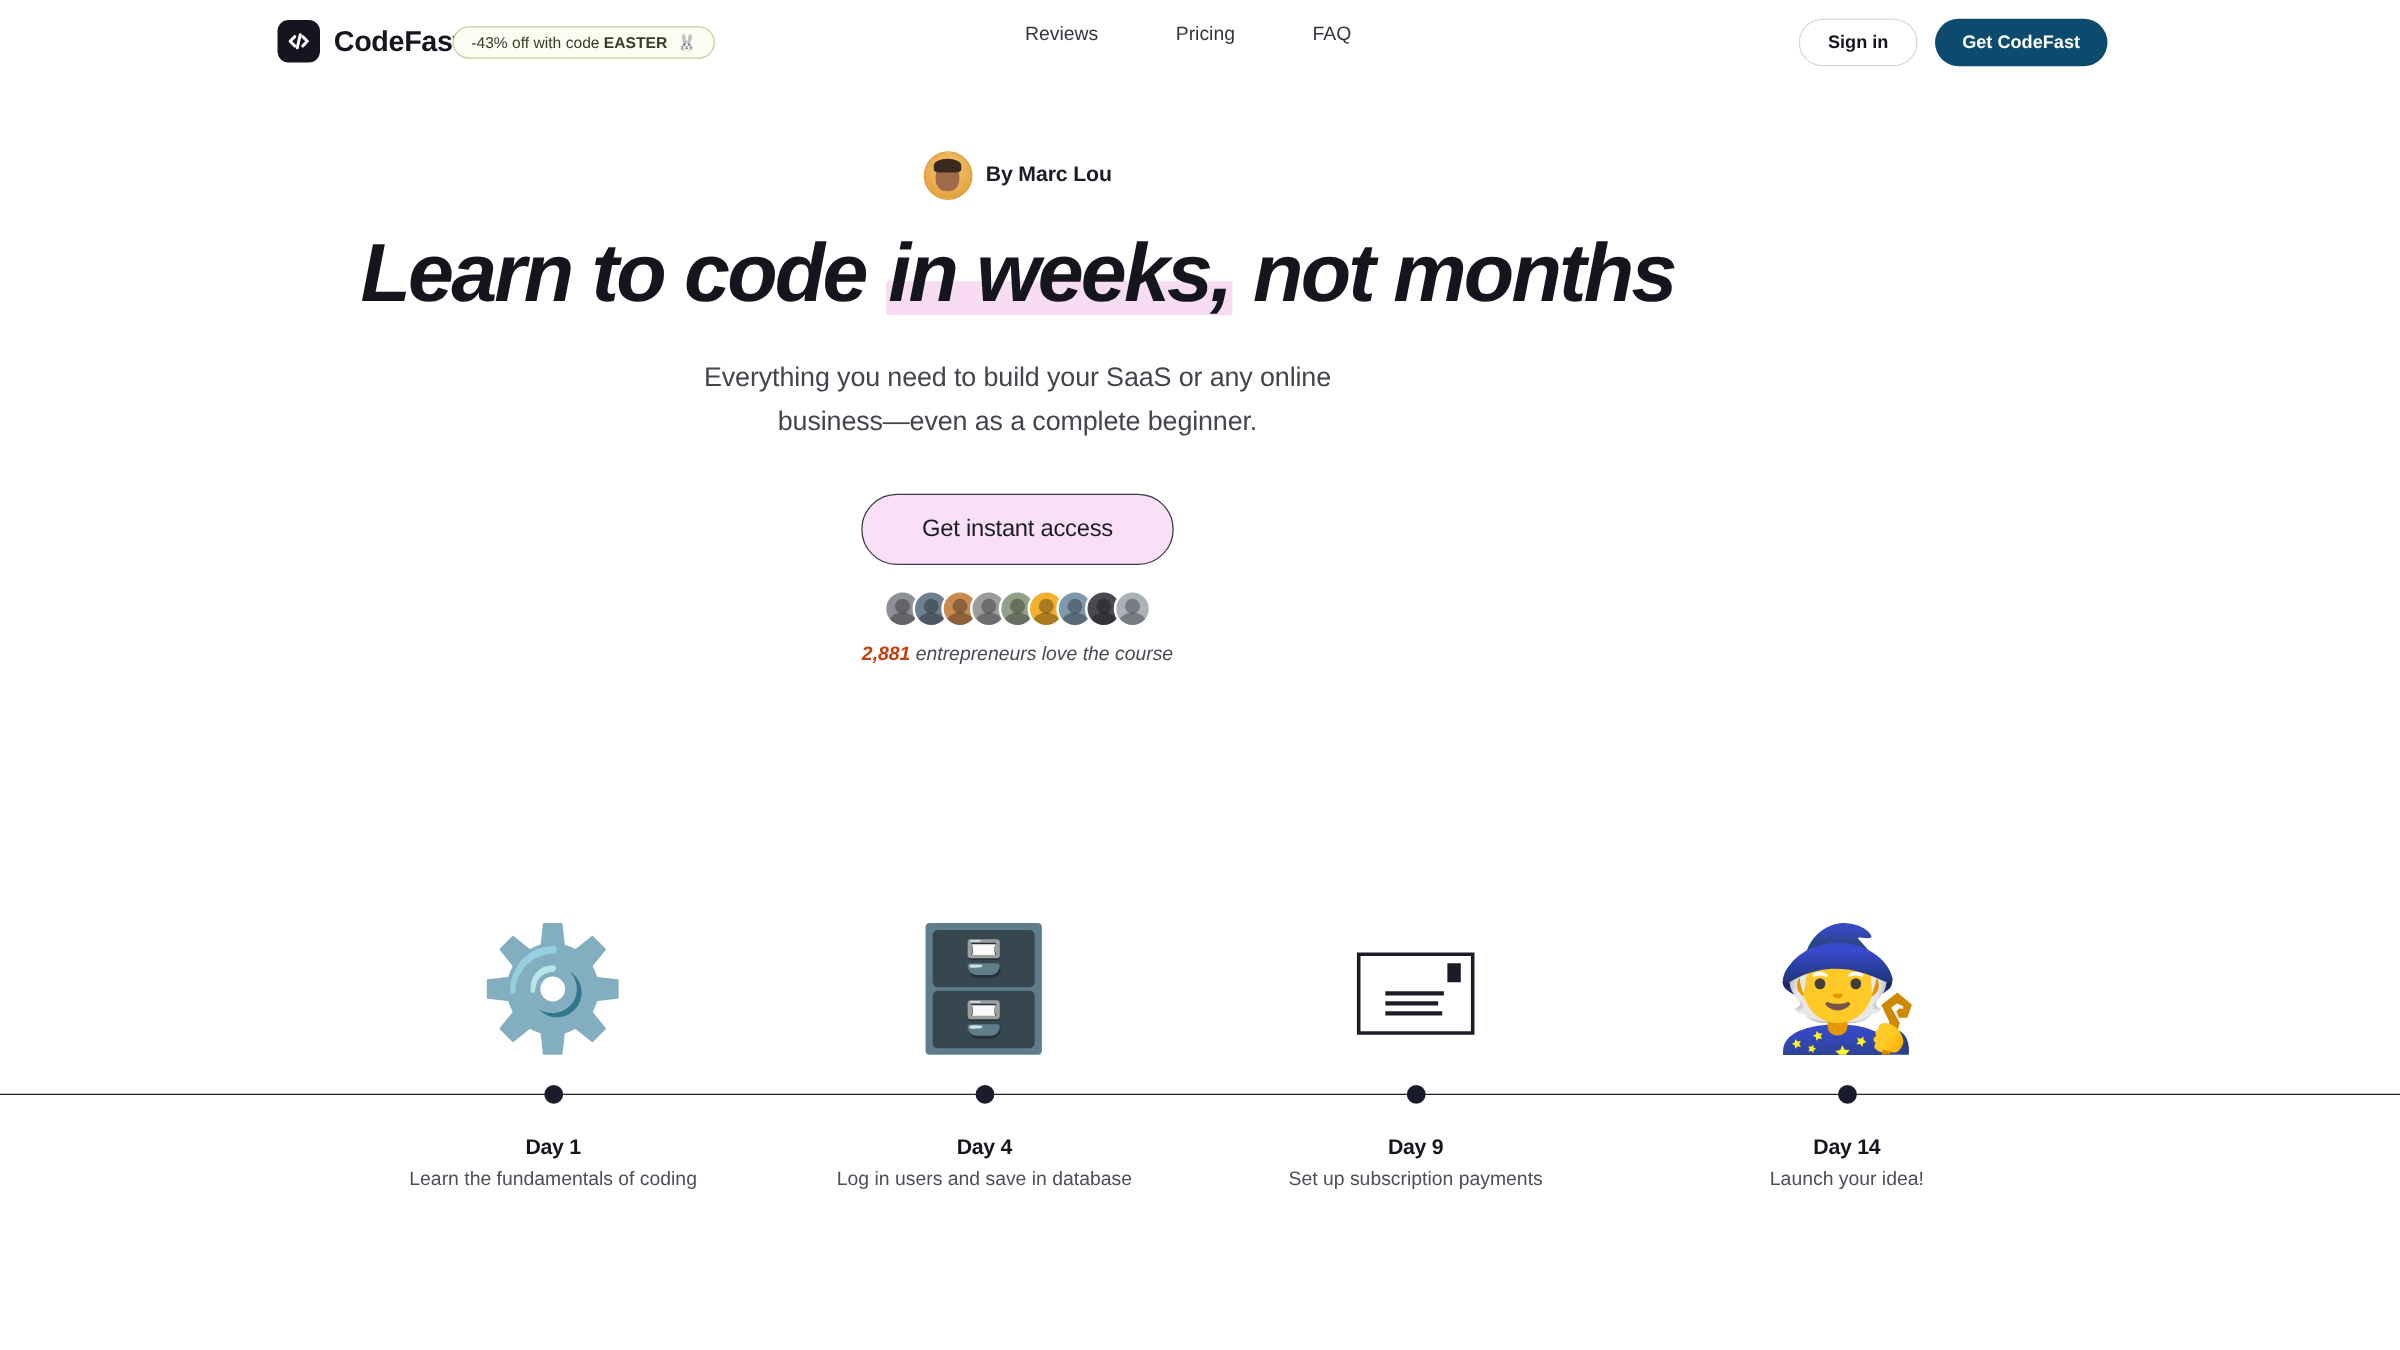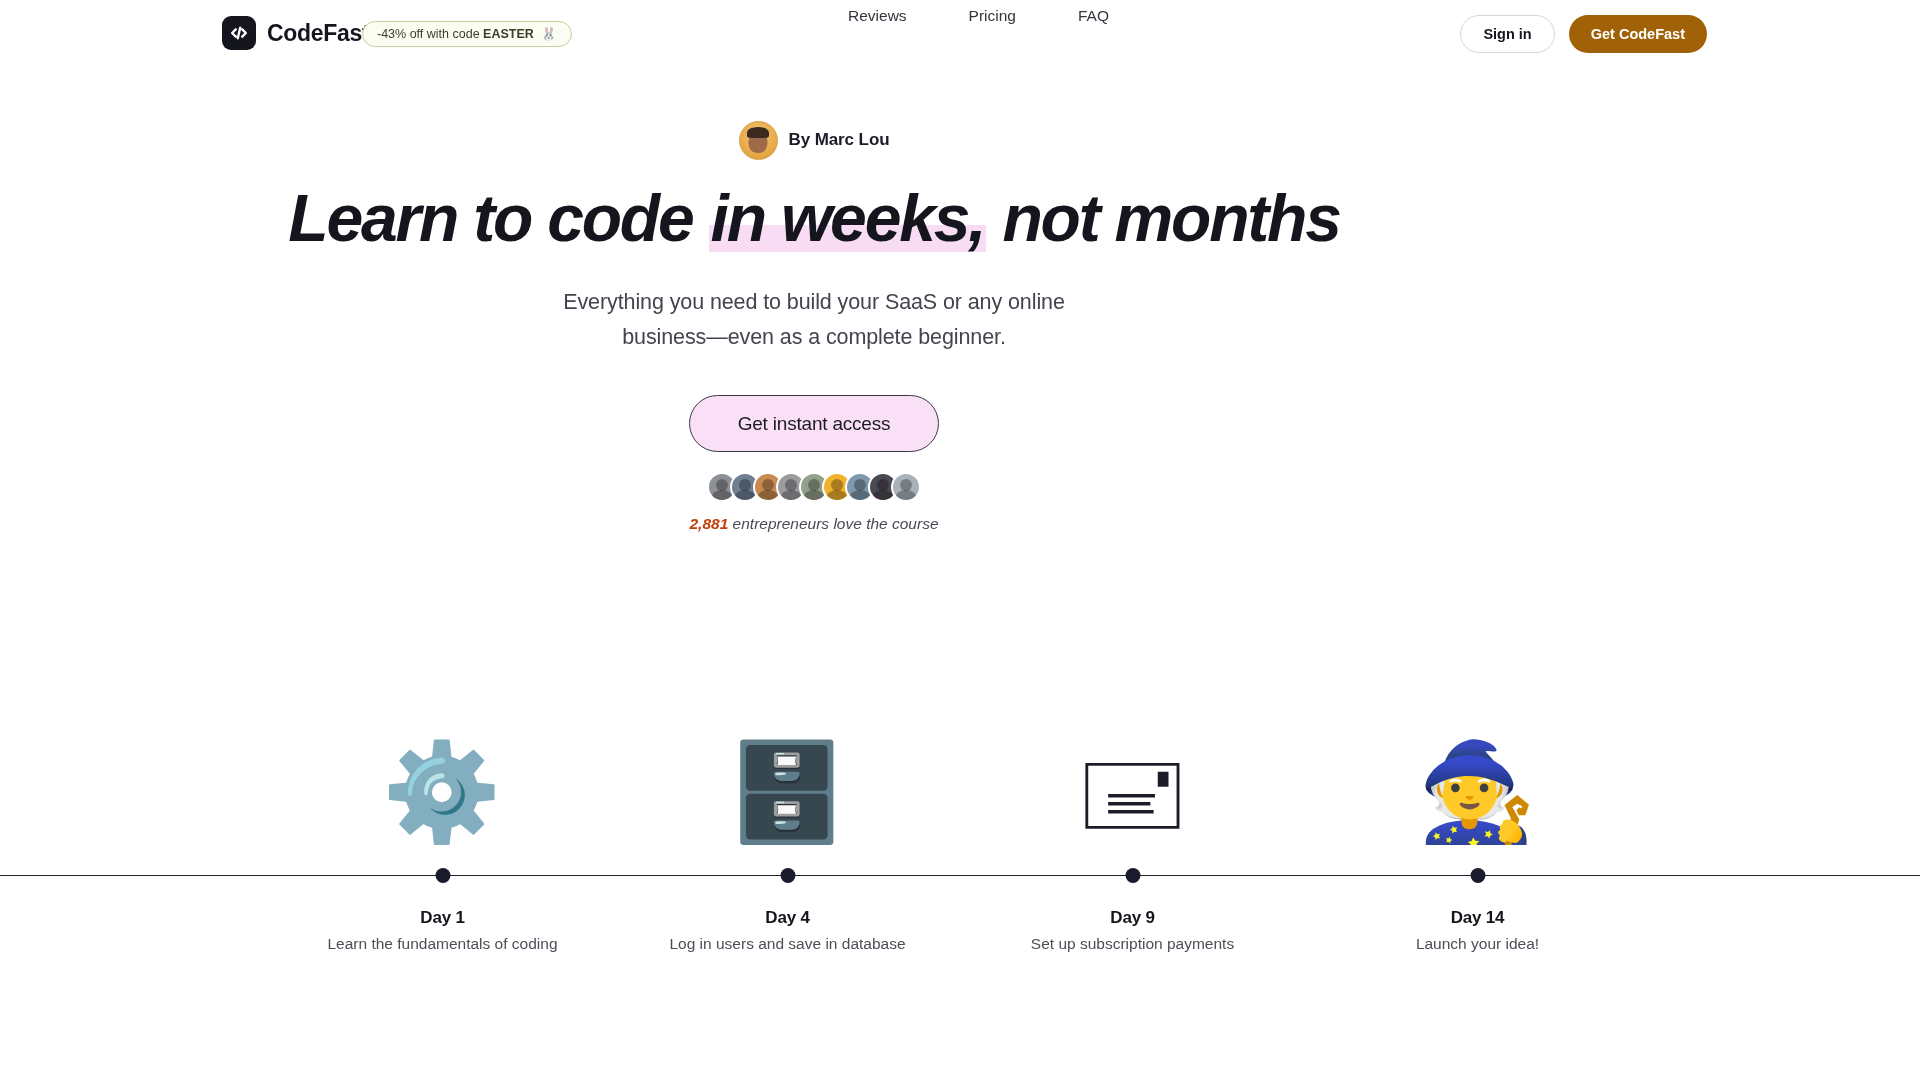--- a/index.html
+++ b/index.html
@@ -80,35 +80,34 @@
     font-size: 12.5px;
     color: #3c3d28;
     line-height: 1;
   }
   .promo-text b { font-weight: bold; }
   .promo-emoji { font-size: 12.5px; line-height: 1; }
 
   .nav {
     position: absolute;
     left: 820px;
-    top: 8px;
+    top: 20px;
     display: flex;
     gap: 62px;
-    margin-left: 28px;
   }
   .nav a {
     font-size: 15.5px;
     color: #35353f;
     text-decoration: none;
     line-height: 1;
   }
 
   .header-actions {
     position: absolute;
-    right: 213px;
+    right: 234px;
     top: 15px;
     display: flex;
     align-items: center;
     gap: 14px;
   }
 
   .btn-signin {
     height: 38px;
     padding: 0 22px;
     border-radius: 999px;
@@ -120,21 +119,21 @@
     font-family: inherit;
     cursor: pointer;
     line-height: 1;
   }
 
   .btn-getcf {
     height: 38px;
     padding: 0 22px;
     border-radius: 999px;
     border: none;
-    background: #a16207;
+    background: #0c4a6e;
     color: #ffffff;
     font-size: 14.5px;
     font-weight: bold;
     font-family: inherit;
     cursor: pointer;
     line-height: 1;
   }
 
   
   .hero {

